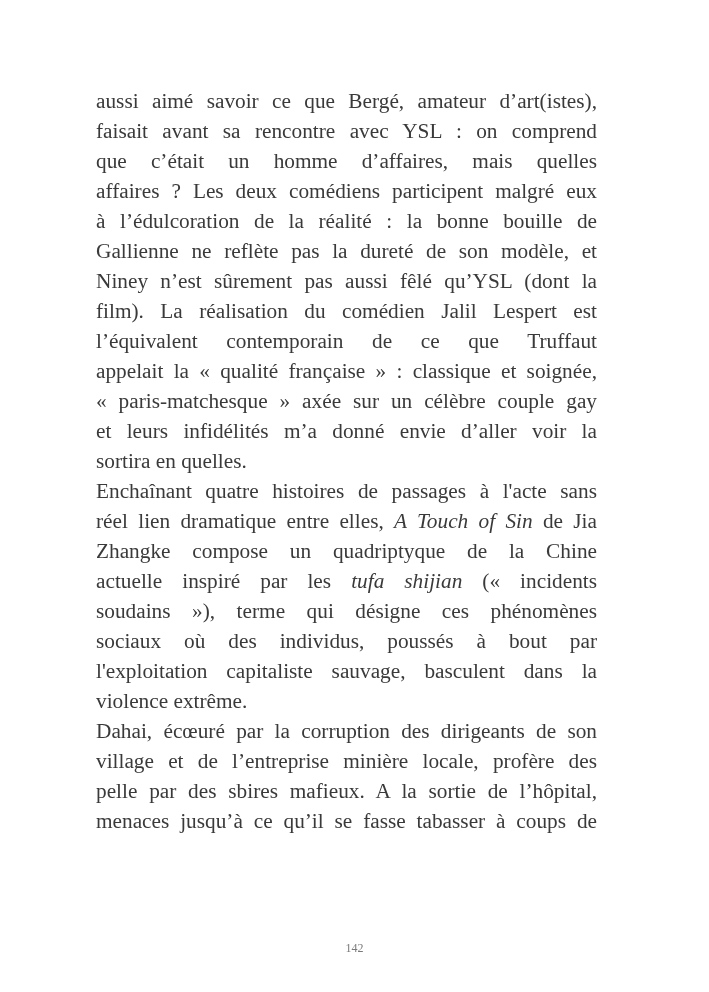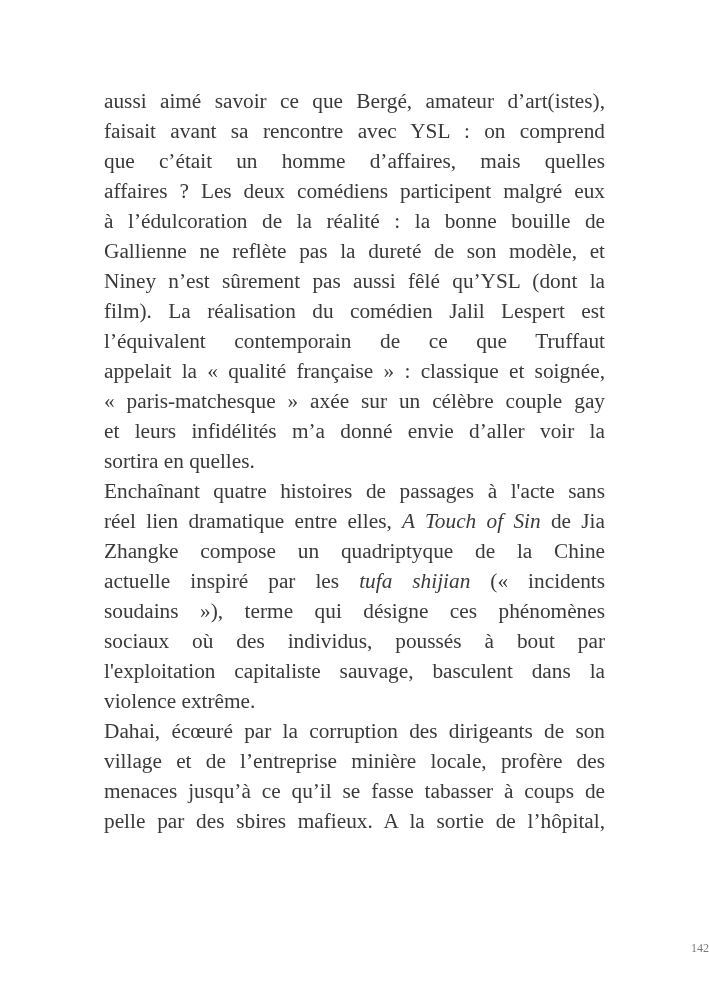--- a/index.html
+++ b/index.html
@@ -1,20 +1,20 @@
 <!DOCTYPE html>
 <html><head>
   <meta charset="utf-8">
   <style>
     html, body { margin: 0; padding: 0; background: #ffffff; }
     body { width: 709px; height: 992px; position: relative; overflow: hidden; }
     .page { position: absolute; left: 0; top: 0; width: 709px; height: 992px; background: #fff; }
     .text-block {
       position: absolute;
-      left: 104px;
+      left: 96px;
       top: 86px;
       width: 501px;
       font-family: "Liberation Serif", serif;
       font-size: 21.3px;
       line-height: 30px;
       color: #3a3a3a;
     }
     .line {
       display: block;
       height: 30px;
@@ -22,21 +22,21 @@
       text-align: justify;
       text-align-last: justify;
       overflow: visible;
     }
     .line.last { text-align-last: left; }
     .line em { font-style: italic; }
     .page-number {
       position: absolute;
       left: 0; width: 709px;
       top: 941px;
-      text-align: right;
+      text-align: center;
       font-family: "Liberation Serif", serif;
       font-size: 12px;
       color: #7a7a7a;
     }
   </style>
 </head>
 <body>
 
 <div class="page">
   <div class="text-block" id="text-block">
@@ -61,18 +61,18 @@
         <span class="line">Zhangke compose un quadriptyque de la Chine</span>
         <span class="line">actuelle inspiré par les <em>tufa shijian</em>  (« incidents</span>
         <span class="line">soudains »), terme qui désigne ces phénomènes</span>
         <span class="line">sociaux où des individus, poussés à bout par</span>
         <span class="line">l'exploitation capitaliste sauvage, basculent dans la</span>
         <span class="line last">violence extrême.</span>
       </div>
       <div>
         <span class="line">Dahai, écœuré par la corruption des dirigeants de son</span>
         <span class="line">village et de l’entreprise minière locale, profère des</span>
+        <span class="line">pelle par des sbires mafieux. A la sortie de l’hôpital,</span>
         <span class="line">menaces jusqu’à ce qu’il se fasse tabasser à coups de</span>
-        <span class="line">pelle par des sbires mafieux. A la sortie de l’hôpital,</span>
       </div>
     </div>
   <div class="page-number">142</div>
 </div>
 
 </body></html>

